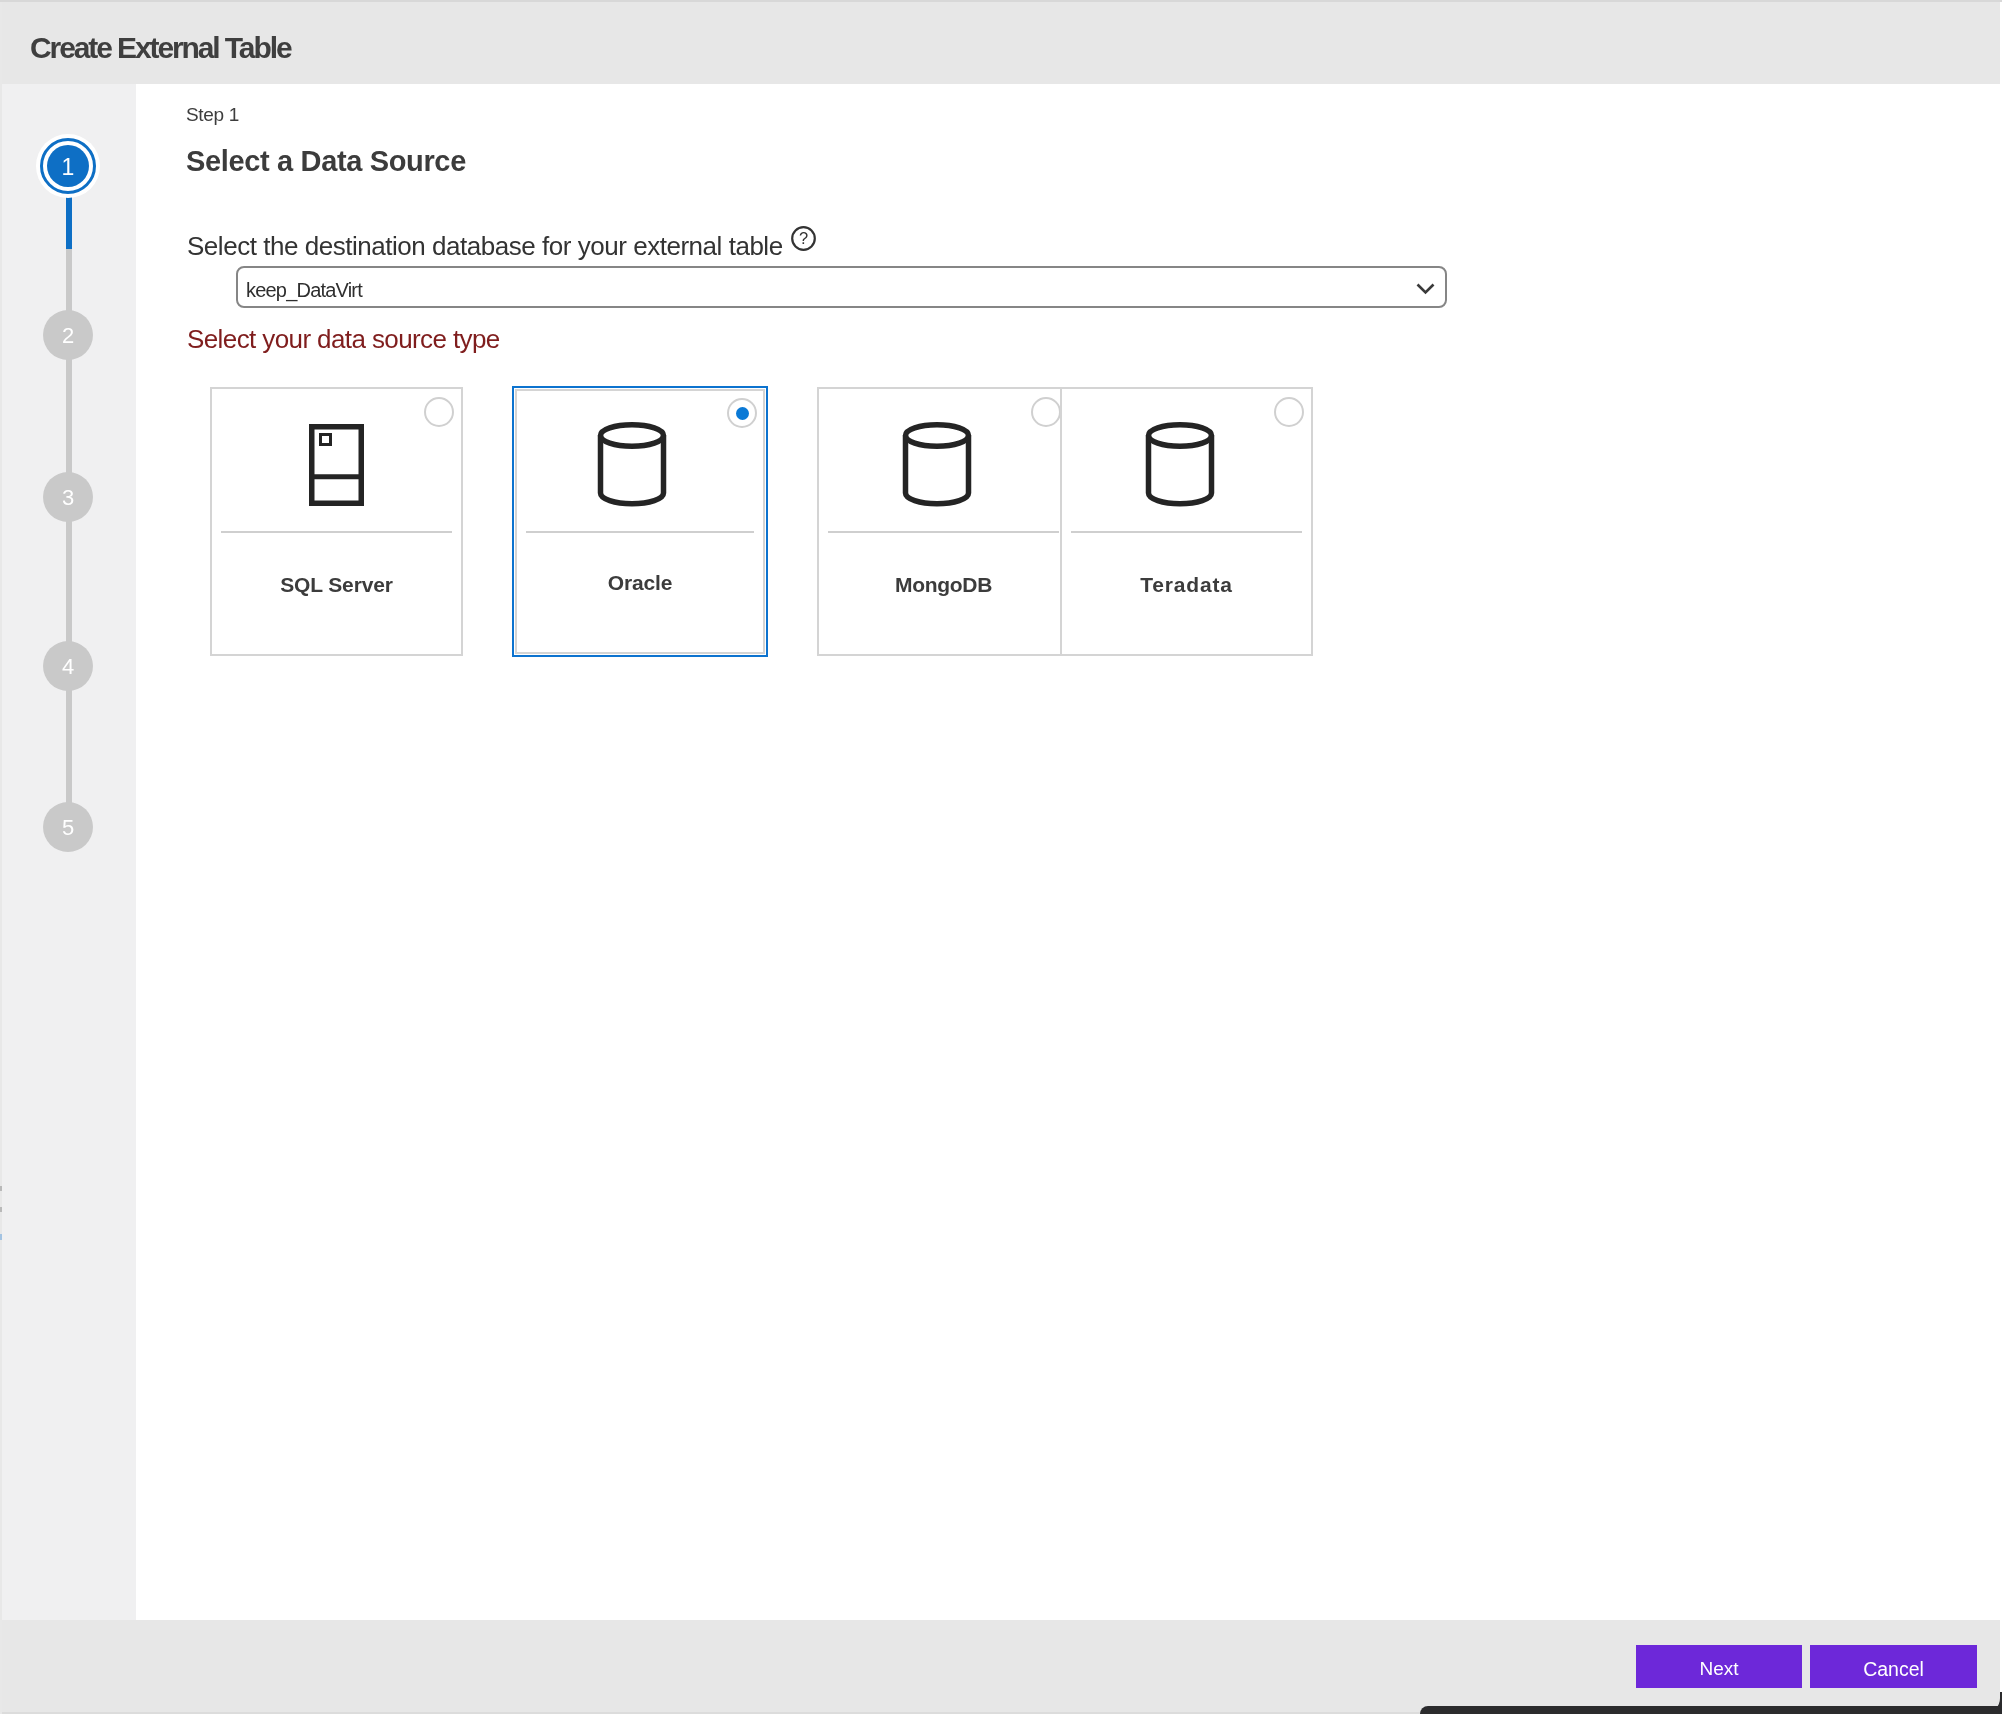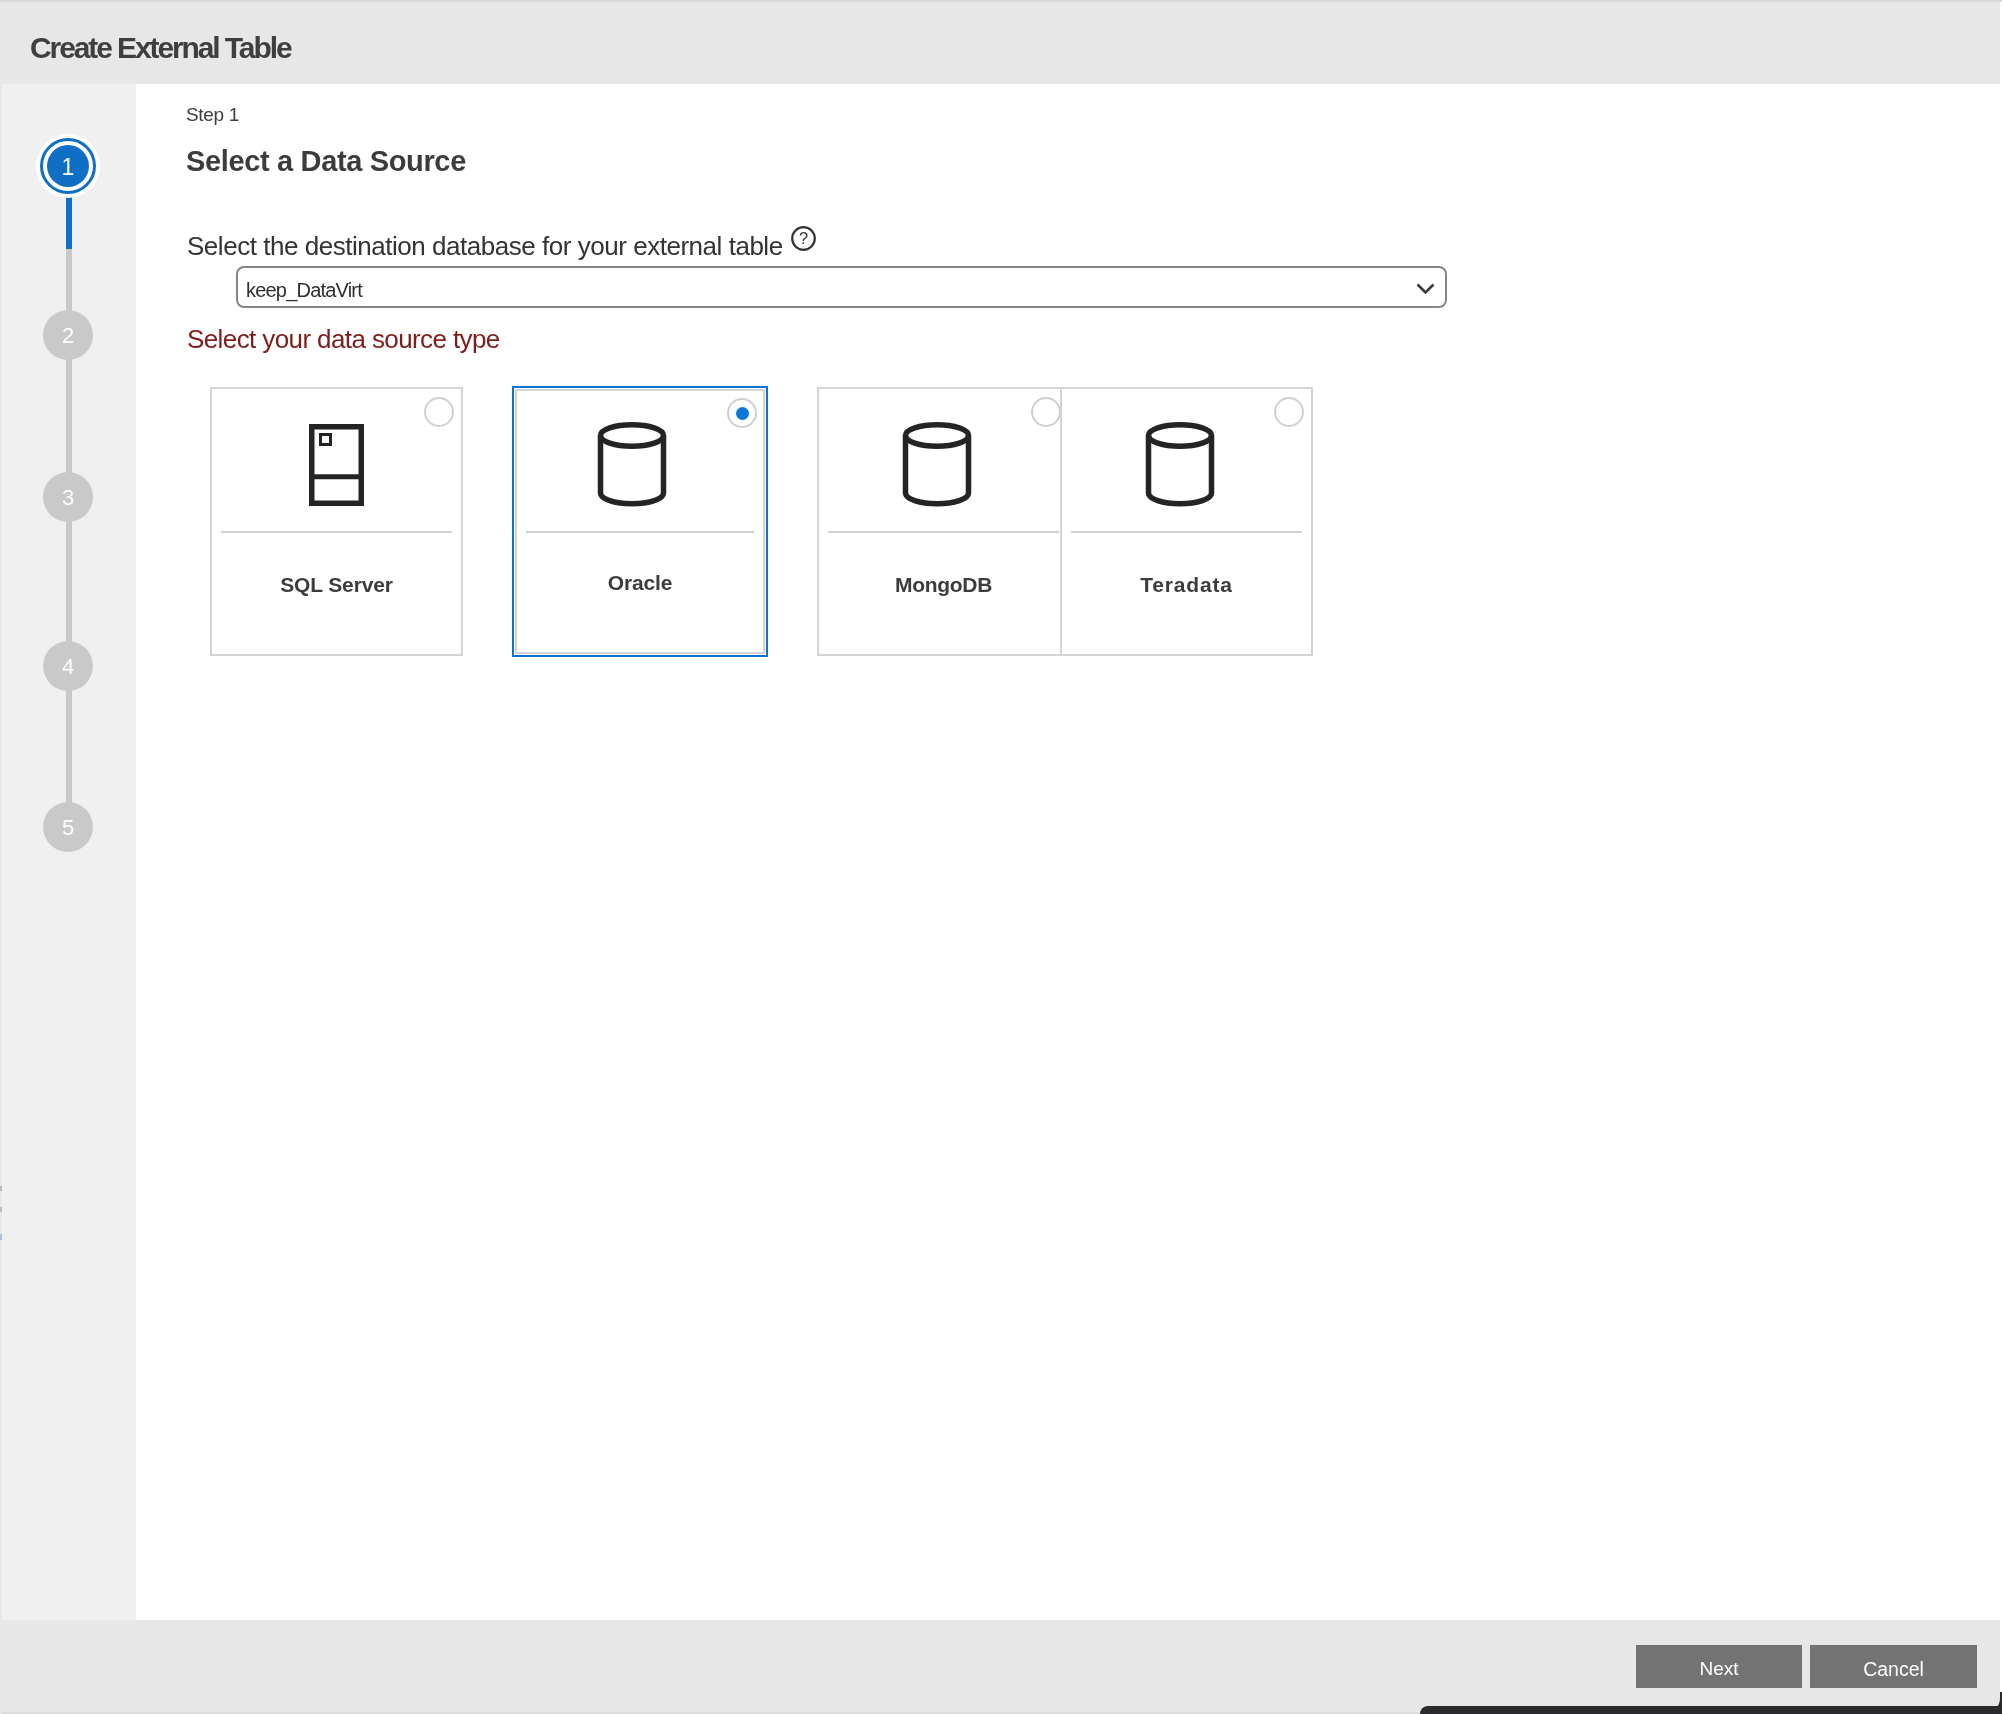--- a/index.html
+++ b/index.html
@@ -36,21 +36,21 @@
   .card.sel .icn { top:31px !important; }
   .card.sel .radio { top:7px; right:6px; }
   .card.sel .sep { top:140px; }
   .card.sel .clab { top:173px; }
   .radio { position:absolute; right:7px; top:8px; width:30px; height:30px; border-radius:50%; border:2.5px solid #d0d0d0; background:#fff; display:flex; align-items:center; justify-content:center; }
   .radio .dot { width:13px; height:13px; border-radius:50%; background:#0a79d6; }
   .sep { position:absolute; top:142px; left:9px; right:9px; height:2px; background:#cfcfcf; }
   .clab { position:absolute; top:177px; left:0; width:100%; text-align:center; font-size:21px; line-height:21px; font-weight:bold; color:#3c3c3c; letter-spacing:-0.15px;margin-top:8px; }
   .icn { position:absolute; }
 
-  .btn { position:absolute; top:1645px; height:43px; background:#737373; color:#ffffff; font-size:19px; padding-top:5px; display:flex; align-items:center; justify-content:center; }
+  .btn { position:absolute; top:1645px; height:43px; background:#6d28d9; color:#ffffff; font-size:19px; padding-top:5px; display:flex; align-items:center; justify-content:center; }
 </style>
 </head>
 <body>
 <div id="page">
   <div class="abs" id="darkcorner2"></div>
   <div class="abs" id="footer"></div>
   <div class="abs" id="darkstrip"></div>
   <div class="abs" style="left:0; top:1712px; width:1420px; height:2px; background:#dcdcdc;"></div>
   <div class="abs" id="topline"></div>
   <div class="abs" style="left:0; top:2px; width:2px; height:1712px; background:#e8e8e8;"></div>

